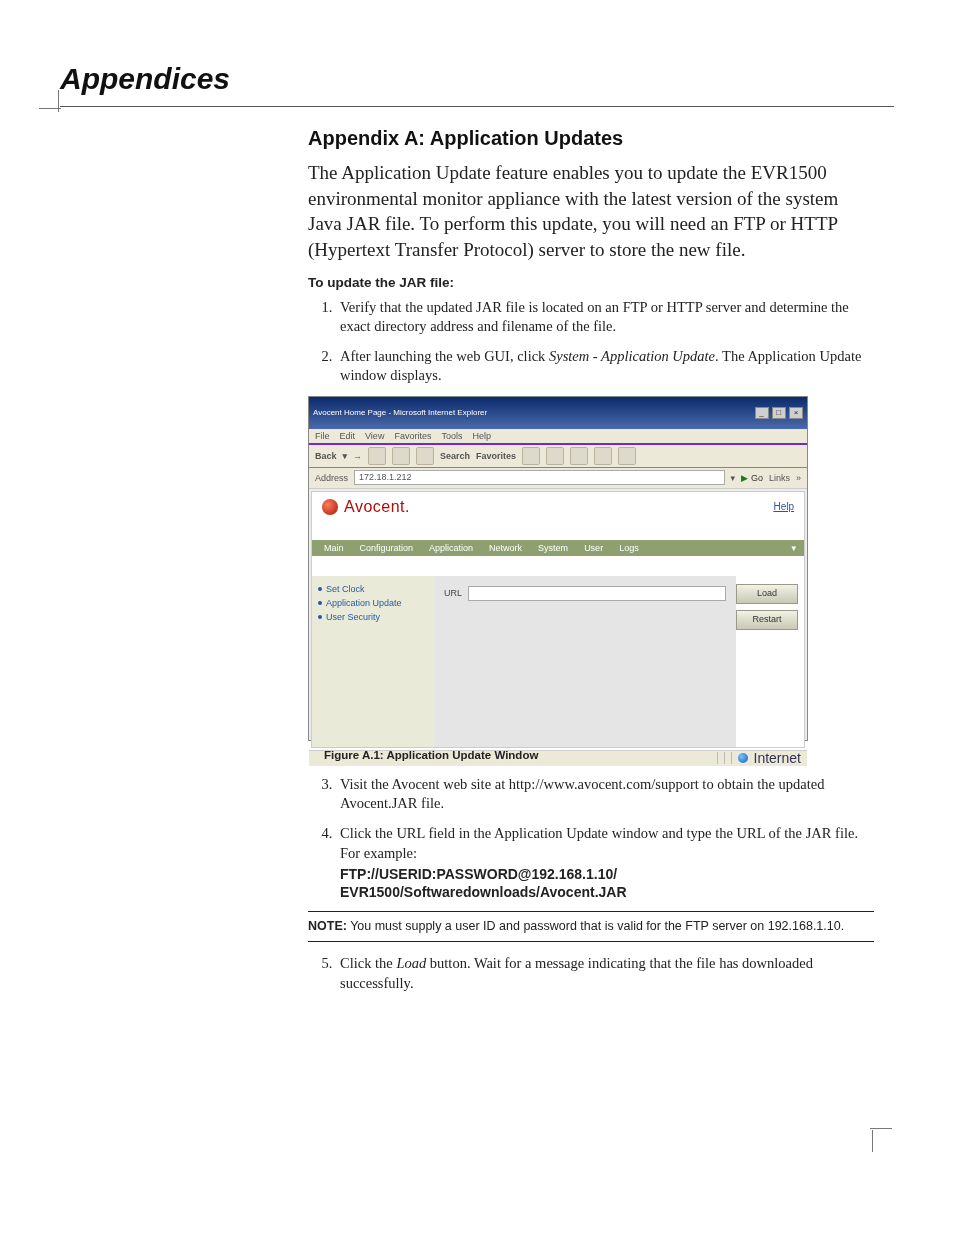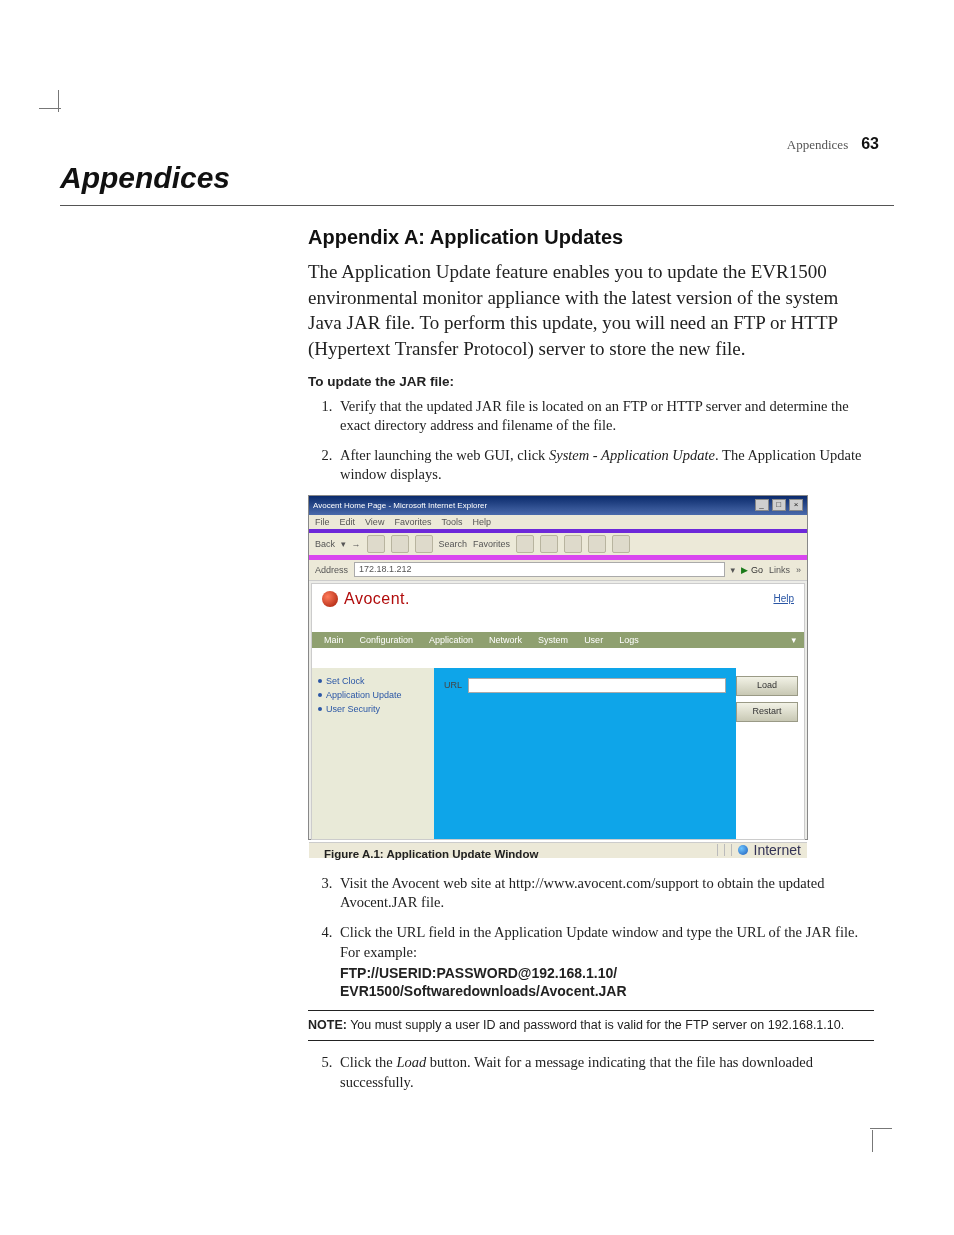--- a/index.html
+++ b/index.html
@@ -76,38 +76,38 @@
     height: 345px;
     border: 1px solid #888;
     background: #ecece8;
     margin: 6px 0 8px 0;
     box-sizing: border-box;
     font-family: Tahoma, Arial, sans-serif;
     font-size: 9px;
     color: #555;
   }
   .sshot-titlebar {
-    height: 19px;
+    height: 32px;
     background: linear-gradient(#0a2a6b, #4a6aab);
     color: #fff;
     font-size: 8px;
     display: flex;
     align-items: center;
     padding: 0 4px;
     justify-content: space-between;
   }
   .win-controls span {
     display: inline-block; width: 12px; height: 10px; background: #cfcfcf; border: 1px solid #888; margin-left: 1px;
     color: #222; font-size: 8px; line-height: 9px; text-align: center;
   }
   .sshot-menubar {
-    height: 14px; background: #ece9d8; padding: 0 6px; display: flex; gap: 10px; align-items: center; border-bottom: 4px solid #6d28d9;
+    height: 14px; background: #ece9d8; padding: 0 6px; display: flex; gap: 10px; align-items: center; border-bottom: 2px solid #6d28d9;
   }
   .sshot-toolbar {
-    height: 22px; background: #ece9d8; display: flex; align-items: center; gap: 6px; padding: 0 6px; border-bottom: 5px solid #d946ef;
+    height: 22px; background: #ece9d8; display: flex; align-items: center; gap: 6px; padding: 0 6px; border-bottom: 1px solid #d946ef; font-weight: bold;
   }
   .tb-btn { width: 16px; height: 16px; background: #dedacb; border: 1px solid #b8b49f; border-radius: 2px; }
   .sshot-addr {
     height: 20px; background: #ece9d8; display: flex; align-items: center; gap: 6px; padding: 0 6px; border-bottom: 1px solid #ccc;
   }
   .addr-input {
     flex: 1; height: 13px; border: 1px solid #aaa; background: #fff; padding: 0 4px; font-size: 9px; line-height: 13px; color: #555;
   }
   .go-btn { font-size: 9px; color: #333; display: flex; align-items: center; gap: 3px; }
   .inner-page {
@@ -120,21 +120,21 @@
   .brand-icon { width: 16px; height: 16px; border-radius: 50%; background: radial-gradient(circle at 35% 35%, #ff7b5b, #a21a05); }
   .help-link { font-size: 10px; color: #2a56a5; text-decoration: underline; }
   .tabs-row {
     display: flex; gap: 0; background: #8fa070; padding: 0 4px; font-size: 9px; color: #fff; height: 16px; align-items: center;
   }
   .tab { padding: 0 8px; height: 14px; line-height: 14px; }
   .inner-body { flex: 1; display: flex; background: #fff; }
   .side-nav { width: 110px; background: #e9ead8; padding: 8px 6px; font-size: 9px; color: #2a56a5; }
   .side-nav .item { display: flex; gap: 4px; margin-bottom: 4px; }
   .side-nav .bullet { width: 4px; height: 4px; background: #2a56a5; border-radius: 50%; margin-top: 3px; }
-  .main-area { flex: 1; background: #0ea5e9; padding: 10px 10px 0 10px; position: relative; }
+  .main-area { flex: 1; background: #e5e5e5; padding: 10px 10px 0 10px; position: relative; }
   .url-row { display: flex; align-items: center; gap: 6px; font-size: 9px; color: #444; }
   .url-input { flex: 1; height: 13px; border: 1px solid #aaa; background: #fff; }
   .right-btns { width: 62px; display: flex; flex-direction: column; gap: 6px; padding: 8px 6px 0 0; }
   .side-btn { height: 18px; background: linear-gradient(#f2f2e6, #c8c8b4); border: 1px solid #9a9a86; font-size: 9px; text-align: center; line-height: 17px; color: #333; }
   .statusbar { height: 15px; background: #ece9d8; border-top: 1px solid #ccc; display: flex; align-items: center; justify-content: flex-end; padding: 0 6px; gap: 6px; font-size: 14px; color: #335; }
   .status-divider { width: 1px; height: 12px; background: #bbb; }
   .status-globe { width: 10px; height: 10px; border-radius: 50%; background: radial-gradient(circle at 35% 35%, #6fc5ff, #1a5ab8); }
   .caption {
     font-family: Arial, Helvetica, sans-serif;
     font-weight: 700;
@@ -164,23 +164,20 @@
 </style>
 </head>
 <body>
 
 <div class="page">
   <div class="cropmark-tl-v"></div>
   <div class="cropmark-tl-h"></div>
   <div class="cropmark-br-v"></div>
   <div class="cropmark-br-h"></div>
 
-  <div class="header-right">
-    <span>Appendices</span>&nbsp;&nbsp;&nbsp;&nbsp;<b>63</b>
-  </div>
 
   <div class="chapter-title">Appendices</div>
   <hr class="rule">
 
   <div class="col">
     <div class="h2">Appendix A: Application Updates</div>
     <p class="body">The Application Update feature enables you to update the EVR1500 environmental monitor appliance with the latest version of the system Java JAR file. To perform this update, you will need an FTP or HTTP (Hypertext Transfer Protocol) server to store the new file.</p>
 
     <div class="h3">To update the JAR file:</div>
 

